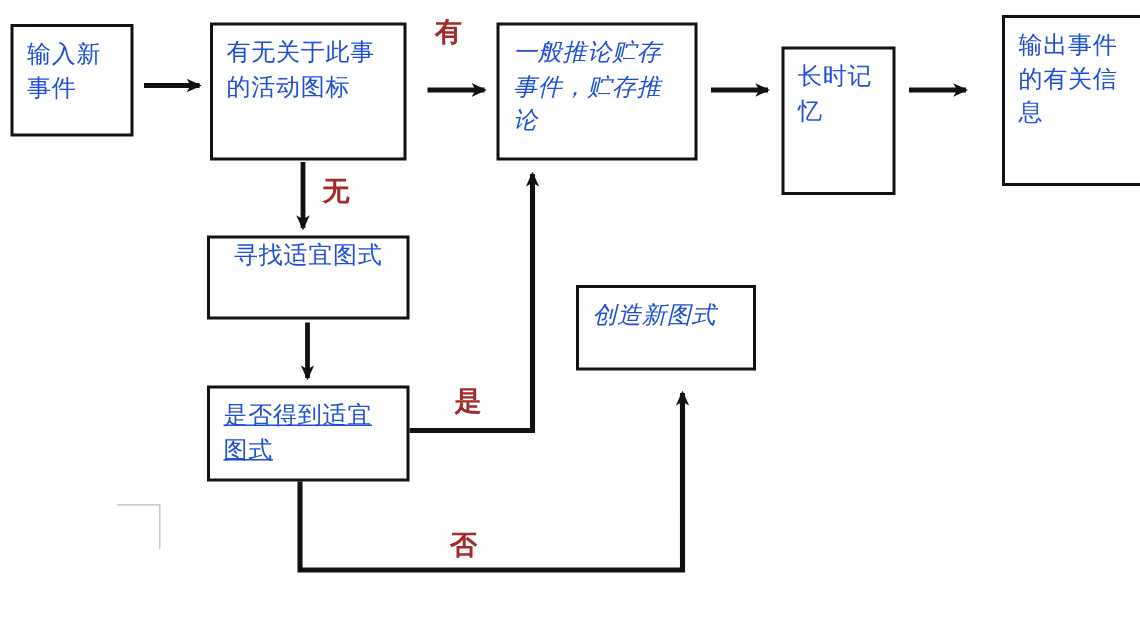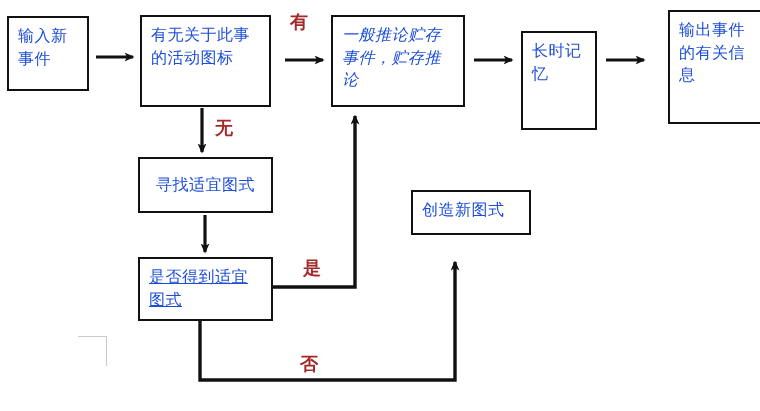--- a/index.html
+++ b/index.html
@@ -23,21 +23,21 @@
     color: #1d4ed8;
     font-size: 16px;
     line-height: 1.42;
     letter-spacing: 0.5px;
     padding: 7px 9px 0 9px;
     font-weight: 500;
     z-index: 3;
   }
   .node.center {
     display: flex;
-    align-items: center;
+    align-items: flex-start;
     justify-content: center;
     padding: 0 0;
     text-align: center;
   }
   .edge-label {
     position: absolute;
     color: #a32a2a;
     font-size: 18px;
     font-weight: 600;
     line-height: 1;
@@ -111,21 +111,21 @@
   </div>
 
   <div class="node center" style="left:138px; top:157px; width:135px; height:56px;">
     <span>寻找适宜图式</span>
   </div>
 
   <div class="node" style="left:138px; top:257px; width:135px; height:64px;text-decoration:underline;">
     <span>是否得到适宜图式</span>
   </div>
 
-  <div class="node" style="left:411px; top:190px; width:120px; height:45px;">
+  <div class="node" style="left:384px; top:190px; width:120px; height:57px;font-style:italic;">
     <span>创造新图式</span>
   </div>
 
   <div class="edge-label" style="left:290px; top:13px;">有</div>
 
   <div class="edge-label" style="left:215px; top:119px;">无</div>
 
   <div class="edge-label" style="left:303px; top:259px;">是</div>
 
   <div class="edge-label" style="left:300px; top:355px;">否</div>

